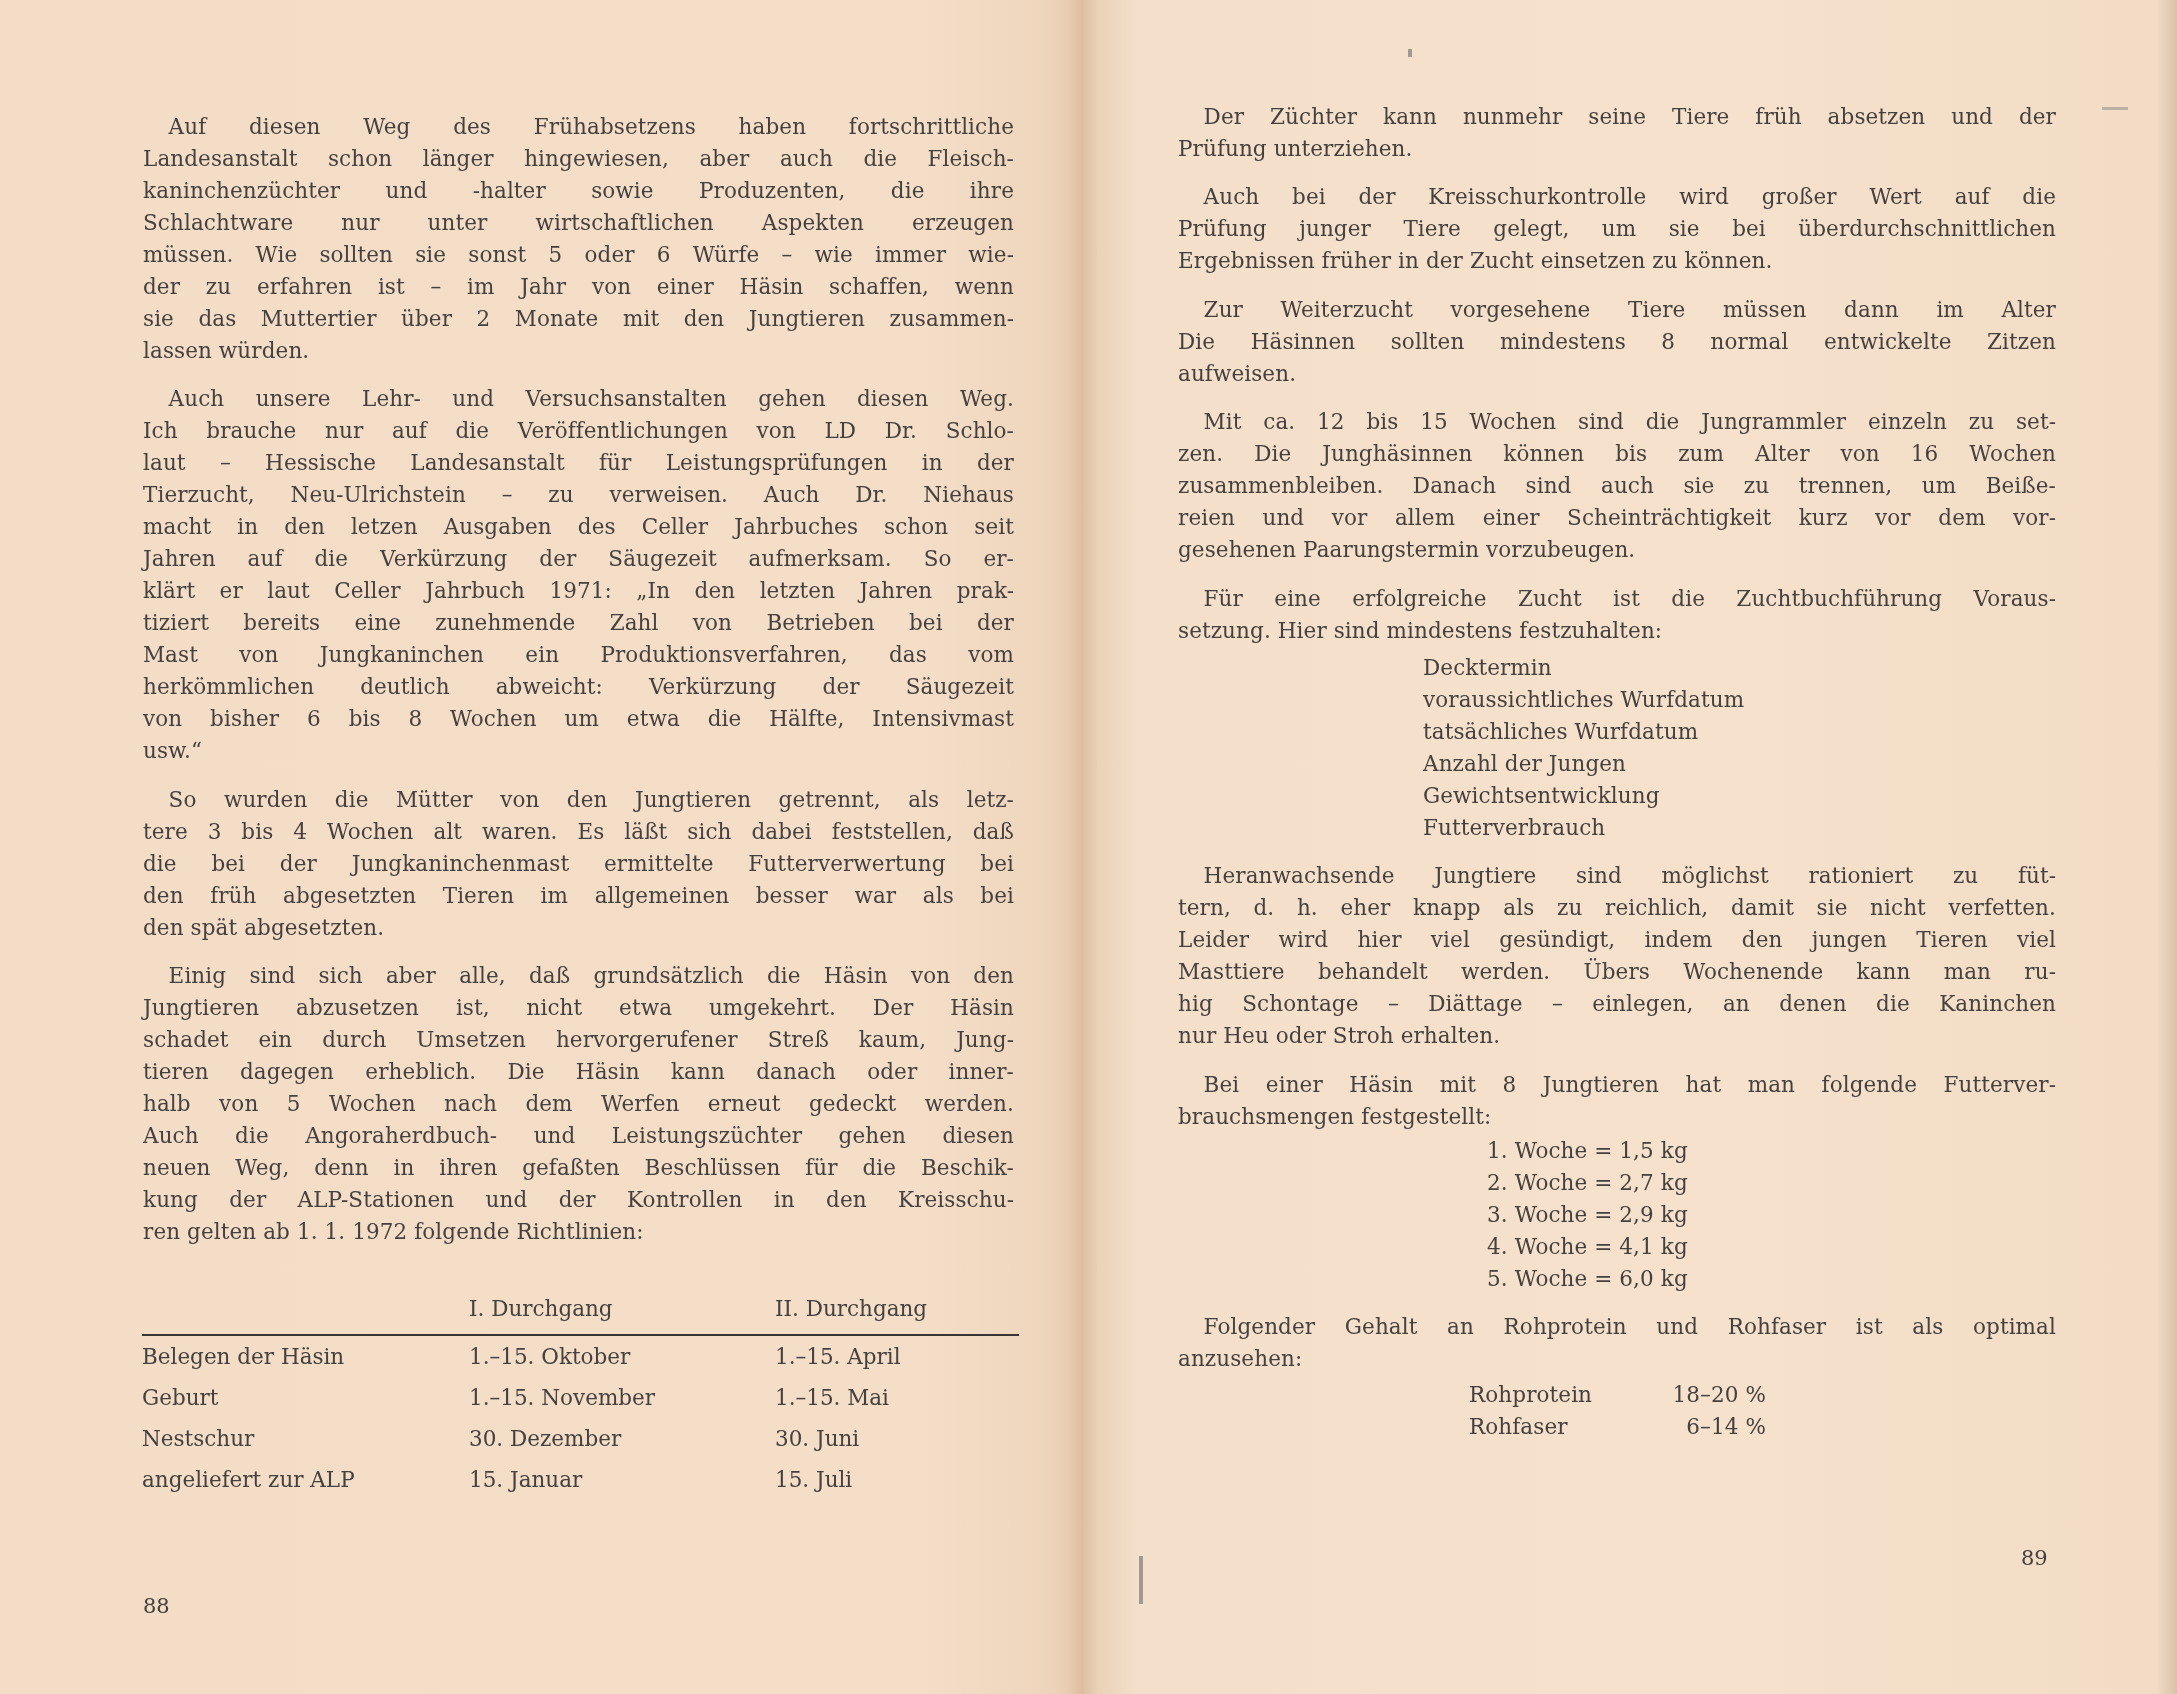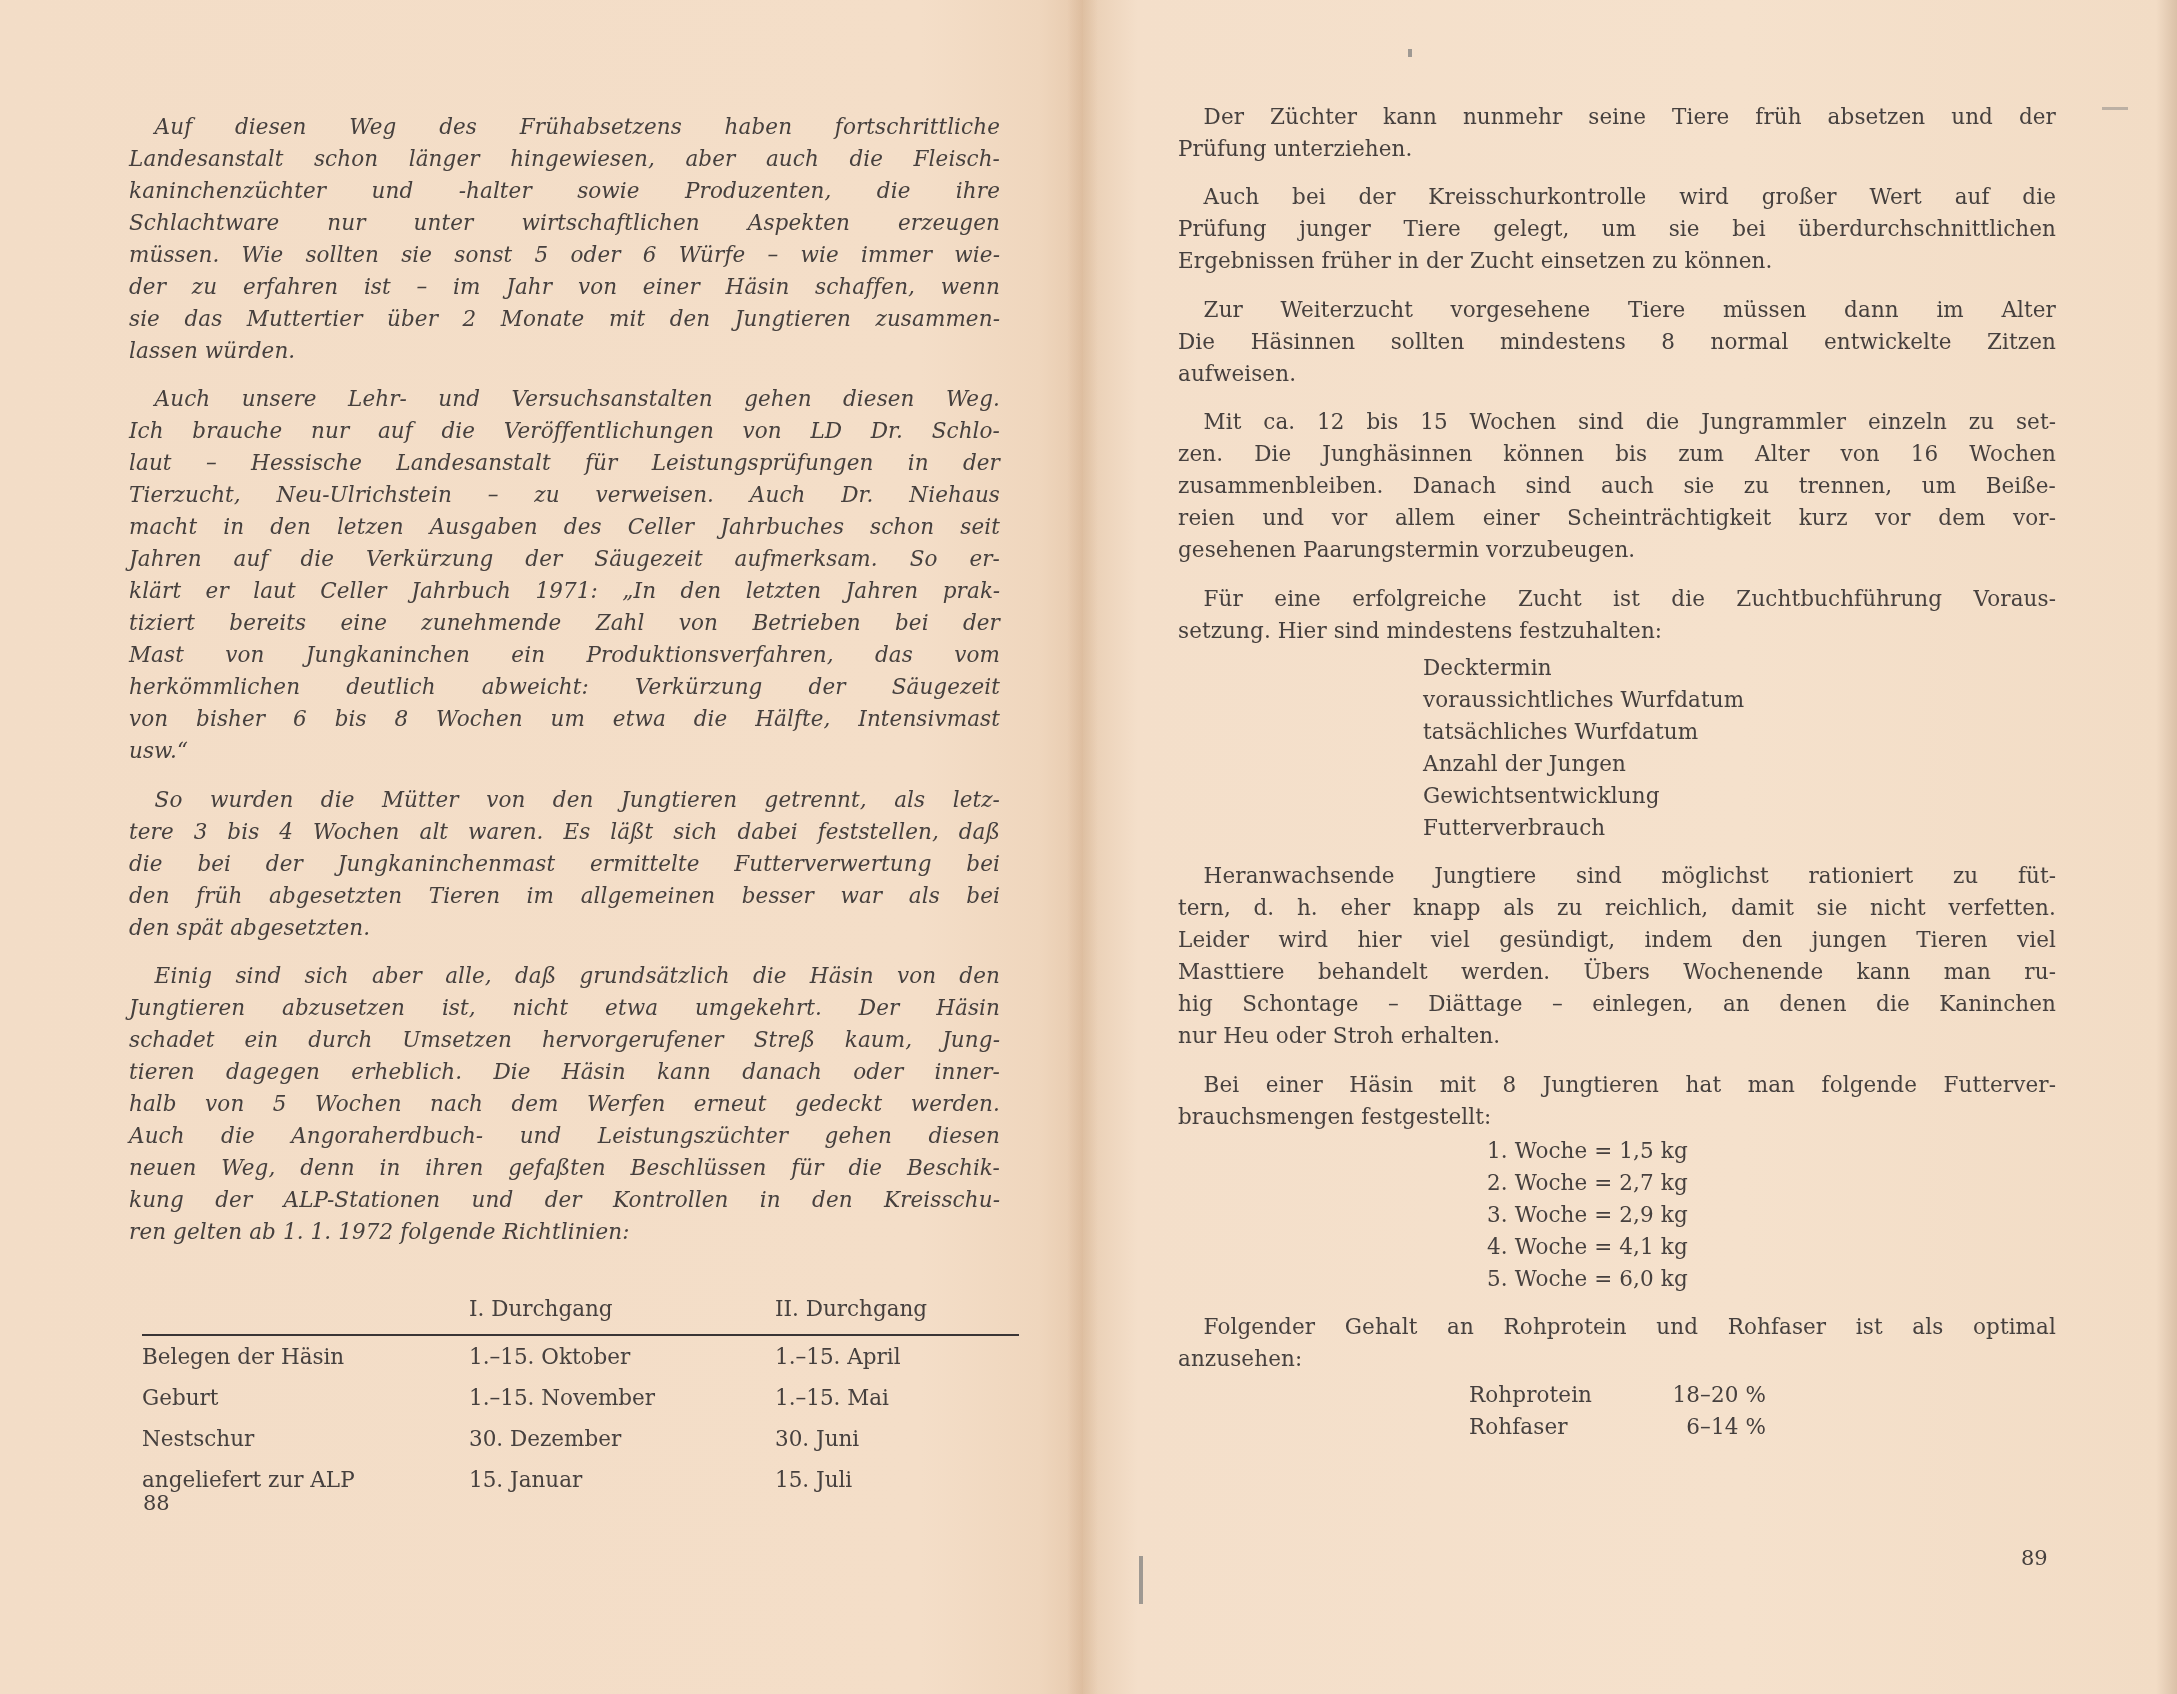--- a/index.html
+++ b/index.html
@@ -8,21 +8,21 @@
   .page{position:absolute;top:0;height:1695px;}
   #left{left:0;width:1083px;background:linear-gradient(90deg,#f3ddc7 0%,#f4dec8 85%,#efd6bd 96%,#e6c9ad 100%);}
   #right{left:1083px;width:1095px;background:linear-gradient(90deg,#e8cdb2 0%,#f4dfca 5%,#f5e1cc 60%,#f2dcc5 98%,#d9bfa6 100%);}
   .gutter-shadow{position:absolute;left:1067px;top:0;width:31px;height:1695px;
     background:linear-gradient(90deg,rgba(220,190,160,0) 0%,rgba(214,180,148,.55) 50%,rgba(220,190,160,0) 100%);}
   .txt{position:absolute;font-size:21.5px;line-height:32px;letter-spacing:0.1px;}
   .p{margin:0 0 16.4px 0;text-align:justify;text-align-last:left;hyphens:none;}
   .p .ind{display:inline-block;width:25.6px;}
   .line{display:block;text-align:justify;text-align-last:justify;white-space:nowrap;}
   .line.last{text-align-last:left;}
-  #lcol{left:129px;top:111px;width:871px;font-style:italic;}
+  #lcol{left:143px;top:111px;width:871px;}
   #rcol{left:1178px;top:101px;width:878px;}
   .list{margin:0 0 16.4px 0;padding-left:245px;line-height:32px;}
   table.plan{position:absolute;left:142px;top:1288px;width:877px;border-collapse:collapse;font-size:21.5px;}
   table.plan th{font-weight:normal;text-align:left;padding:0 0 12.8px 0;height:33px;vertical-align:bottom;}
   table.plan tr.rule td{border-top:2.3px solid #3a3535;height:0;padding:0;}
   table.plan td{padding:0;height:41px;vertical-align:middle;}
   .c1{width:327px;}.c2{width:306px;}
   .pagenum{position:absolute;font-size:21px;}
   .weeks{margin:0 0 16.4px 0;padding-left:309px;}
   .weeks div{line-height:32px;}
@@ -114,21 +114,21 @@
       <td>30. Juni</td>
     </tr>
     <tr>
       <td>angeliefert zur ALP</td>
       <td>15. Januar</td>
       <td>15. Juli</td>
     </tr>
   </tbody>
 </table>
 
-<div class="pagenum" style="left:143px;top:1491px;">88</div>
+<div class="pagenum" style="left:143px;top:1594px;">88</div>
 
 <div id="rcol" class="txt">
   <p class="p">
       <span class="line"><span class="ind"></span>Der Züchter kann nunmehr seine Tiere früh absetzen und der</span>
       <span class="line last">Prüfung unterziehen.</span>
     </p>
   <p class="p">
       <span class="line"><span class="ind"></span>Auch bei der Kreisschurkontrolle wird großer Wert auf die</span>
       <span class="line">Prüfung junger Tiere gelegt, um sie bei überdurchschnittlichen</span>
       <span class="line last">Ergebnissen früher in der Zucht einsetzen zu können.</span>

